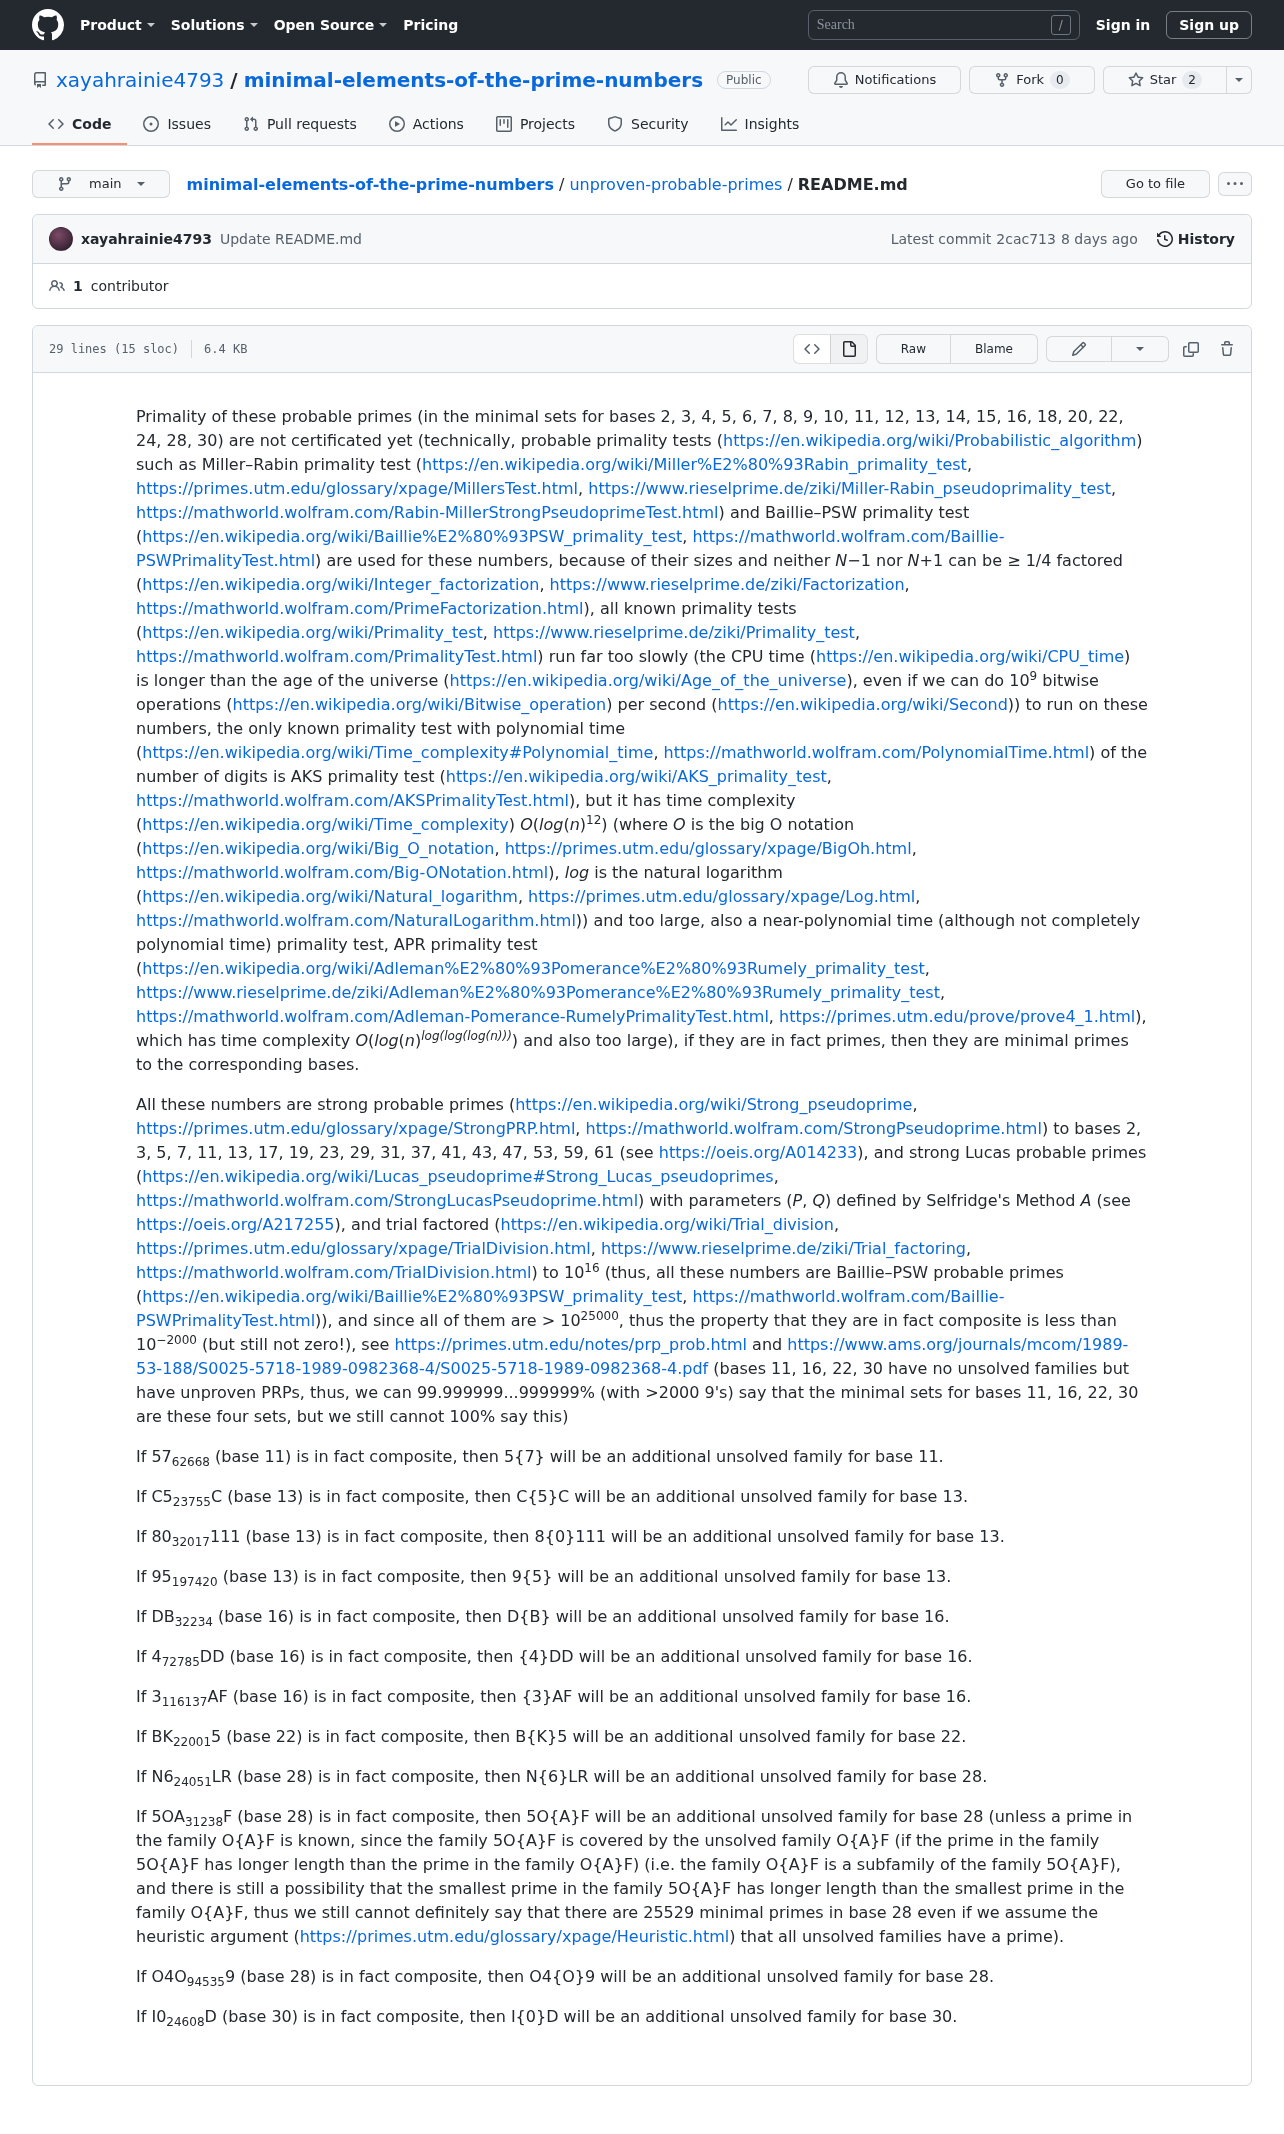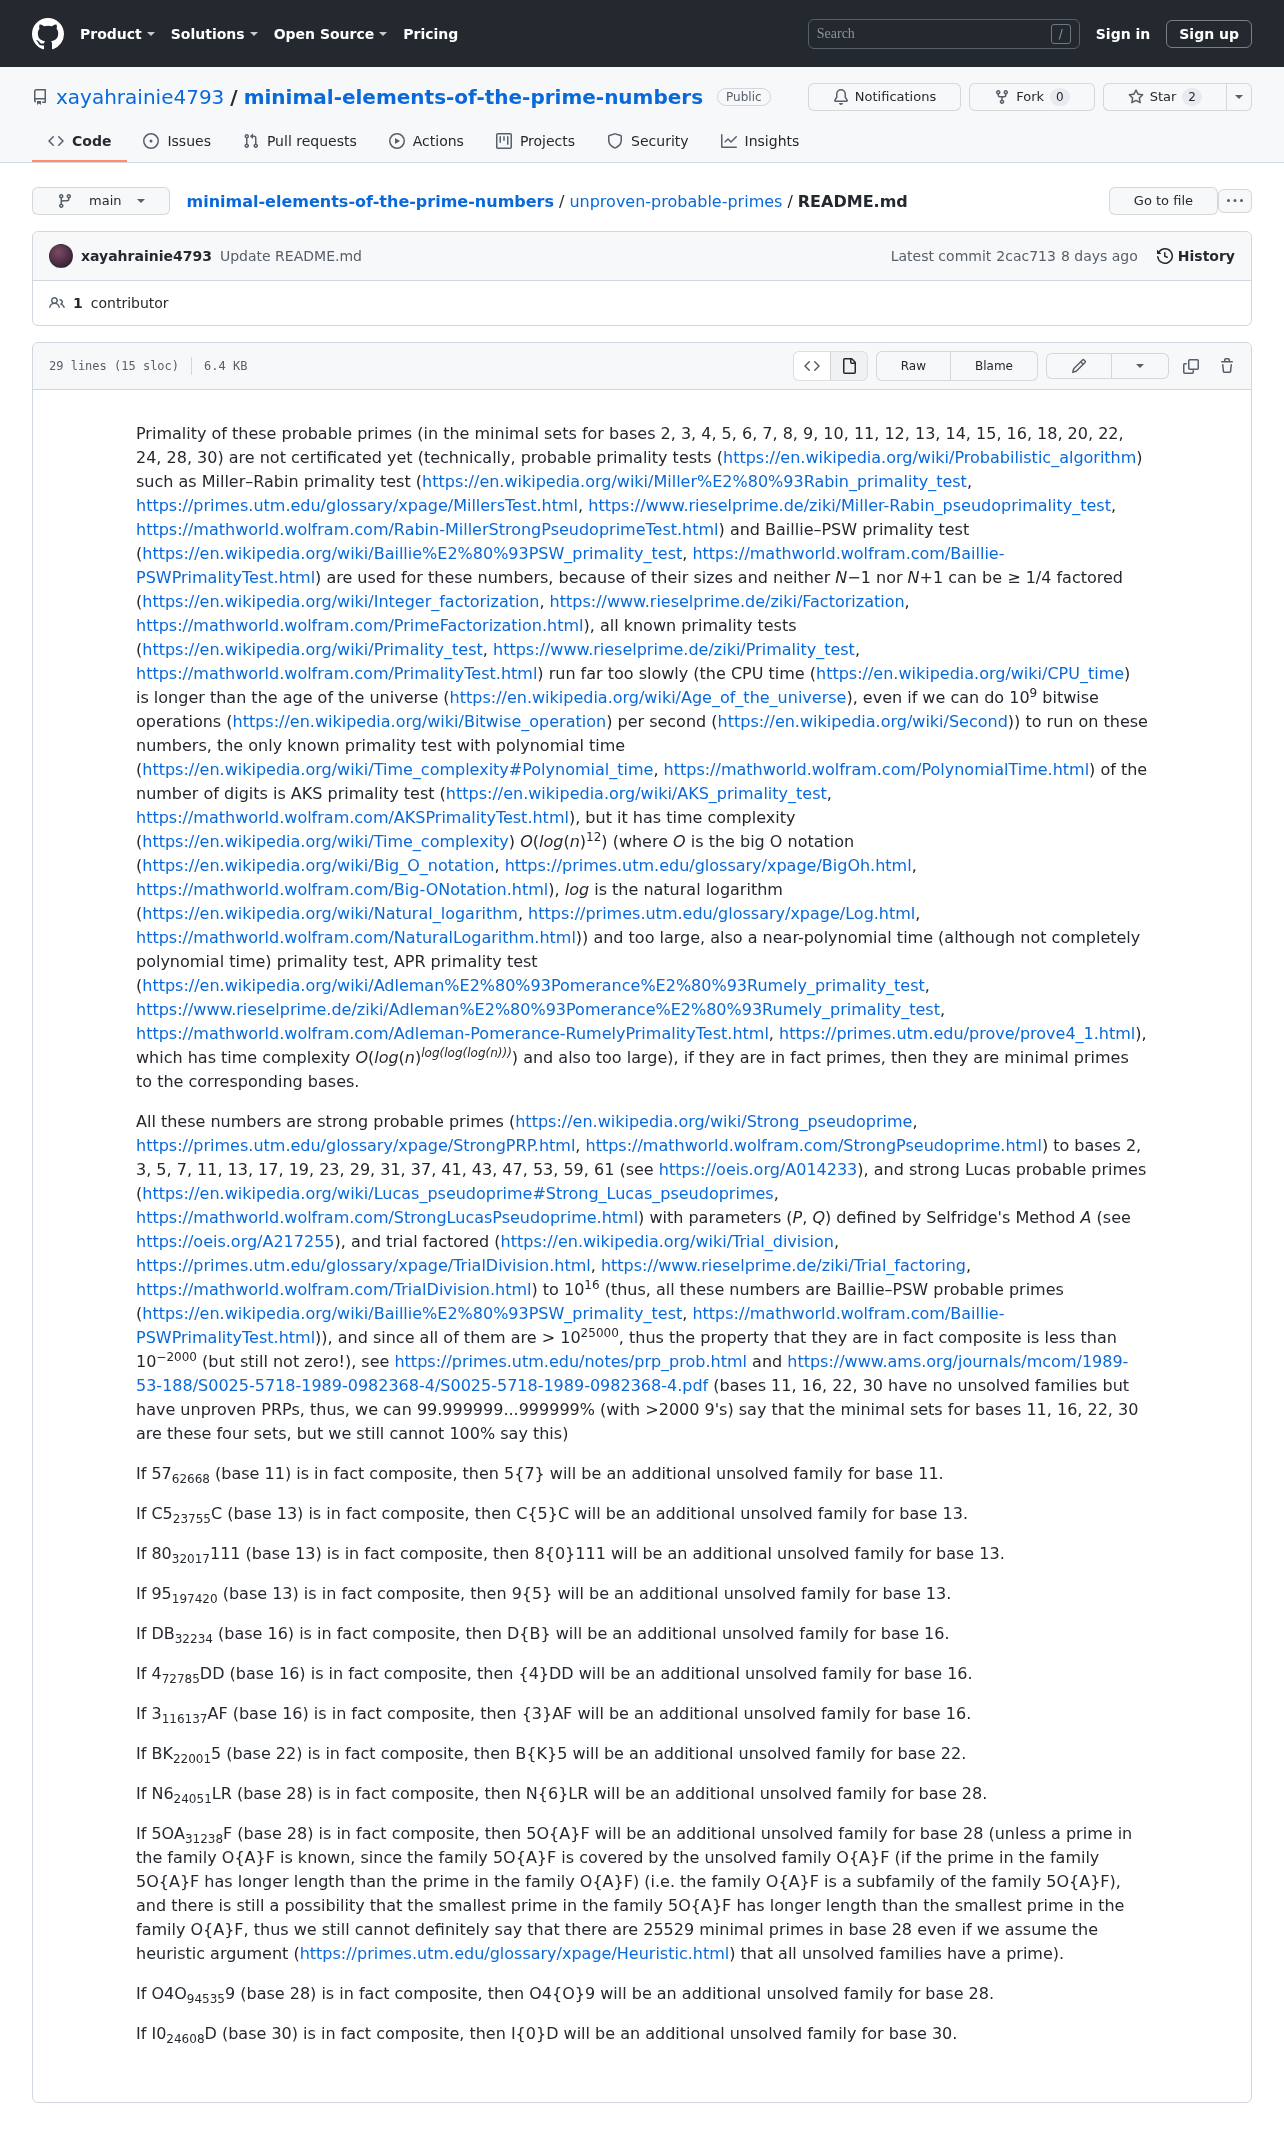--- a/index.html
+++ b/index.html
@@ -8,21 +8,21 @@
     --btn-border:rgba(27,31,36,0.15); --counter-bg:rgba(175,184,193,0.2);
   }
   *{box-sizing:border-box;margin:0;padding:0}
   html,body{background:#fff}
   body{width:1284px;font-family:"DejaVu Sans","Liberation Sans",sans-serif;color:var(--text);-webkit-font-smoothing:antialiased}
   a{text-decoration:none;color:var(--accent)}
   svg{display:block;fill:currentColor}
   button{font-family:inherit;cursor:pointer}
 
   
-  .gh-header{display:flex;align-items:center;gap:16px;background:var(--header-bg);height:67px;padding:0 32px;color:#fff}
+  .gh-header{display:flex;align-items:center;gap:16px;background:var(--header-bg);height:50px;padding:0 32px;color:#fff}
   .gh-logo{color:#fff}
   .nav-menus{display:flex;gap:16px;align-items:center}
   .nav-item{display:flex;align-items:center;gap:5px;font-size:14px;font-weight:600;color:#fff;cursor:pointer}
   .caret{width:0;height:0;border-left:4px solid transparent;border-right:4px solid transparent;border-top:4px solid rgba(255,255,255,0.75);display:inline-block}
   .caret-muted{border-top-color:var(--muted)}
   .hdr-right{margin-left:auto;display:flex;align-items:center;gap:16px}
   .search-box{display:flex;align-items:center;justify-content:space-between;width:272px;height:30px;border:1px solid #57606a;border-radius:6px;padding:0 8px;cursor:text}
   .search-box input{background:transparent;border:0;outline:0;color:#7dd3fc;font-size:14px;width:200px;font-family:Liberation Serif, serif}
   .search-box input::placeholder{color:#8b949e}
   .slash-hint{min-width:20px;height:20px;border:1px solid #6e7681;border-radius:3px;color:#8b949e;font-size:12px;display:flex;align-items:center;justify-content:center}
@@ -52,21 +52,21 @@
 
   
   .container{padding:16px 32px 0}
   .file-nav-row{display:flex;align-items:center;gap:16px;margin:8px 0 16px}
   .branch-btn{gap:16px}
   .branch-btn .label{font-weight:500}
   .breadcrumb{font-size:16px;display:flex;align-items:center;gap:5px;flex-wrap:wrap}
   .breadcrumb .crumb-repo{font-weight:600}
   .breadcrumb .crumb-file{font-weight:600;color:var(--text)}
   .breadcrumb .sep{color:var(--text)}
-  .fn-right{margin-left:auto;display:flex;align-items:center;}
+  .fn-right{margin-left:auto;display:flex;align-items:center;gap:8px}
   .kebab-btn{padding:3px 8px;color:var(--muted)}
 
   .box{border:1px solid var(--border);border-radius:6px;margin-bottom:16px}
   .commit-header{display:flex;align-items:center;gap:8px;background:var(--bg-subtle);padding:12px 16px;border-bottom:1px solid var(--border);border-radius:6px 6px 0 0;font-size:14px}
   .avatar{width:24px;height:24px;border-radius:50%;background:radial-gradient(circle at 38% 32%,#7d4a63 0%,#54344a 45%,#241824 100%);flex:none;border:1px solid rgba(27,31,36,0.1)}
   .commit-author{font-weight:600;color:var(--text)}
   .commit-msg{color:var(--muted)}
   .commit-meta{margin-left:auto;display:flex;align-items:center;gap:5px;color:var(--muted)}
   .commit-hash{color:var(--muted)}
   .history-link{display:flex;align-items:flex-end;gap:5px;color:var(--text);font-weight:600;margin-left:14px}

